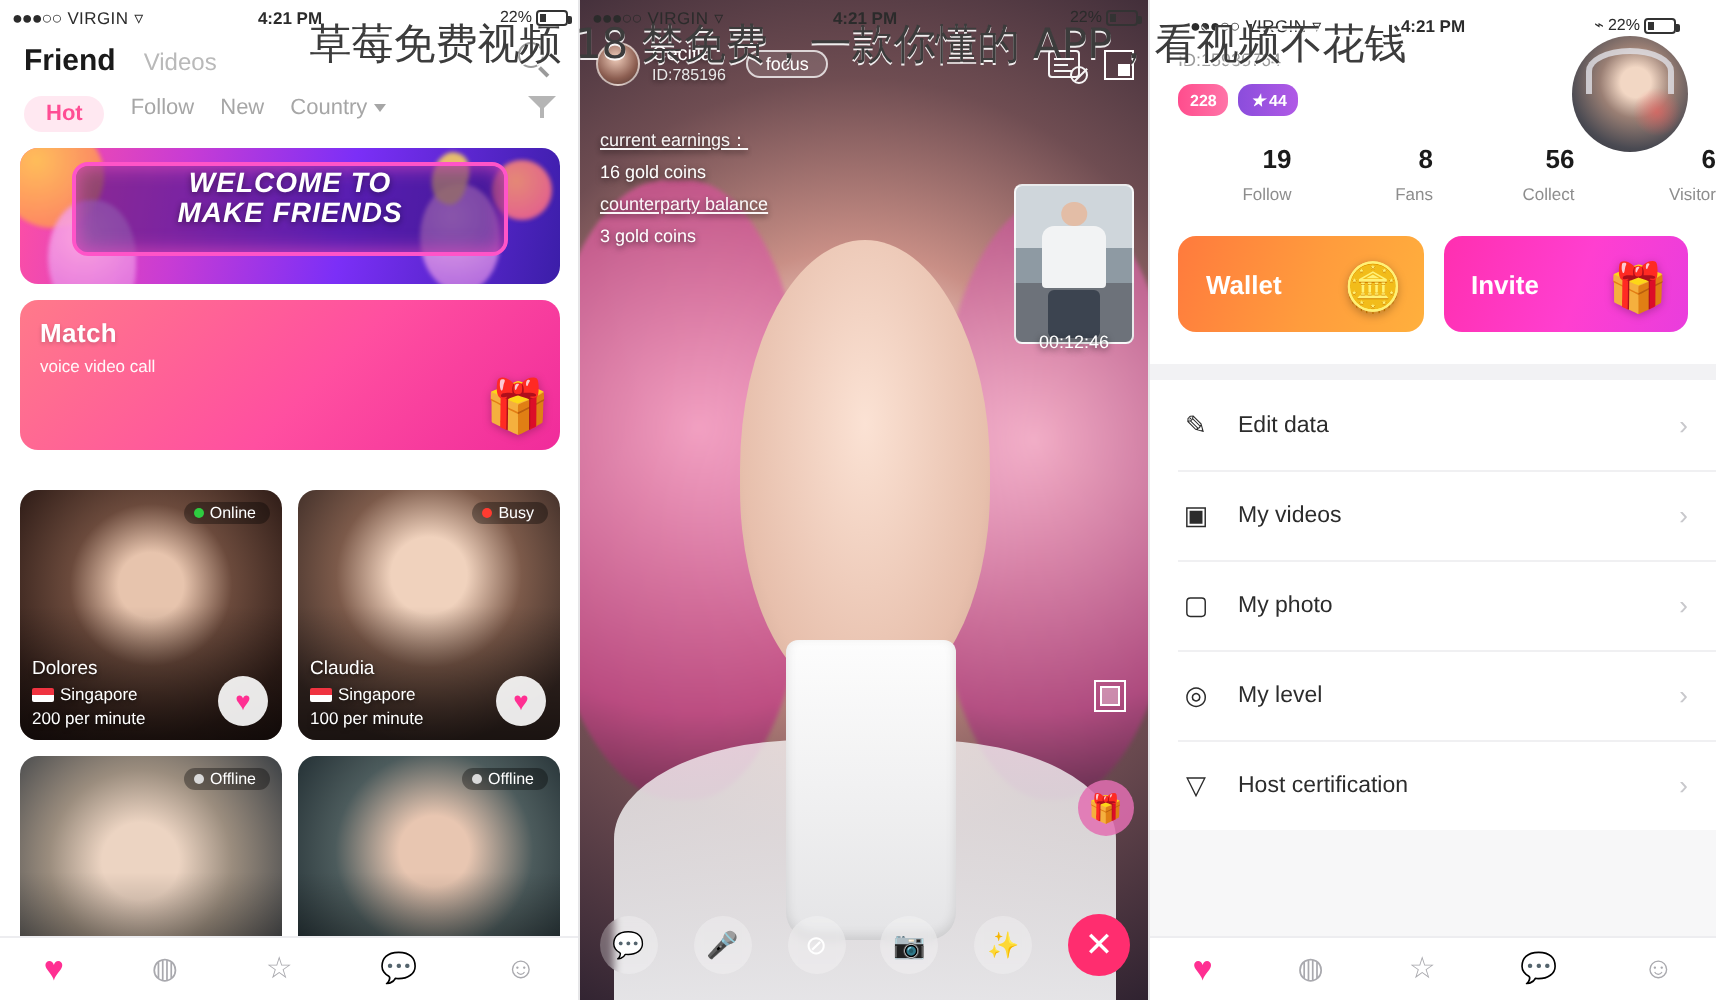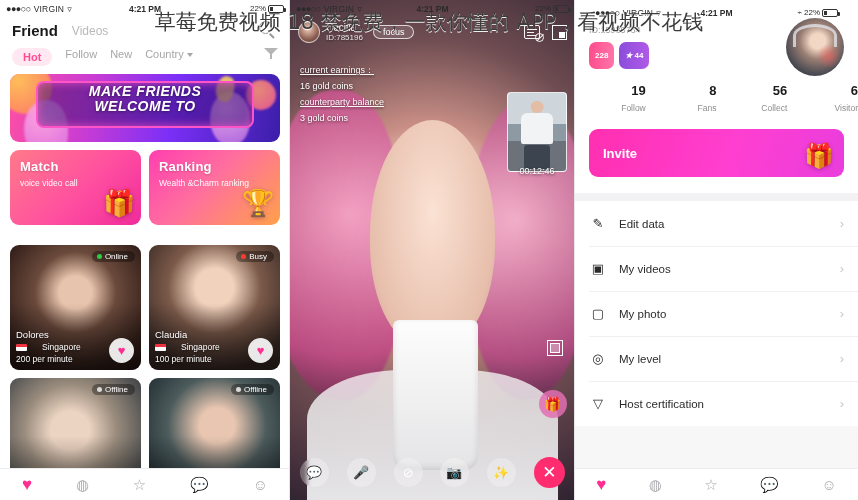--- a/index.html
+++ b/index.html
@@ -68,21 +68,21 @@
   .card{width:calc(50% - 4px);height:125px;border-radius:9px;overflow:hidden;position:relative;}
   .card .ph{position:absolute;inset:0;}
   .card .shade{position:absolute;left:0;right:0;bottom:0;height:54%;
     background:linear-gradient(180deg,rgba(0,0,0,0) 0%,rgba(0,0,0,.55) 100%);}
   .badge{position:absolute;right:6px;top:6px;background:rgba(0,0,0,.35);border-radius:9px;
     padding:1px 7px 1px 5px;display:flex;align-items:center;gap:3px;font-size:8px;color:#fff;}
   .badge .dot{width:5px;height:5px;border-radius:50%;display:block;}
   .card .meta{position:absolute;left:6px;bottom:5px;color:#fff;font-size:8.5px;line-height:12px;
     text-shadow:0 1px 2px rgba(0,0,0,.6);}
   .card .meta .nm{font-size:9.5px;}
-  .card .meta .loc{display:flex;align-items:center;gap:15px;}
+  .card .meta .loc{display:flex;align-items:center;gap:3px;}
   .flag{width:11px;height:7px;background:linear-gradient(#ef3340 50%,#fff 50%);display:inline-block;border-radius:1px;}
   .heartbtn{position:absolute;right:7px;bottom:7px;width:25px;height:25px;border-radius:50%;
     background:rgba(255,255,255,.9);display:flex;align-items:center;justify-content:center;font-size:13px;color:#ff2f92;}
 
   
   .ph1{background:radial-gradient(circle at 50% 38%,#e7c4ad 0 16%,#6b4a3c 40%,#35211b 75%,#241512 100%);}
   .ph2{background:radial-gradient(circle at 50% 34%,#f0d2bd 0 18%,#7c5a4a 44%,#3a2a25 80%);}
   .ph3{background:radial-gradient(circle at 46% 42%,#ecd4c2 0 19%,#9b8d7e 45%,#3f4347 85%);}
   .ph4{background:radial-gradient(circle at 52% 38%,#e8c6b1 0 17%,#4c5b5c 48%,#1f2b30 85%);}
 
@@ -138,21 +138,21 @@
   .ctl{width:29px;height:29px;border-radius:50%;background:rgba(255,255,255,.28);
     display:flex;align-items:center;justify-content:center;font-size:13px;color:#fff;backdrop-filter:blur(2px);}
   .ctl.end{background:#ff2d6f;width:31px;height:31px;font-size:17px;}
 
   
   .panel-right{background:#f7f7f8;}
   .r-top{background:#fff;padding:4px 14px 0;position:relative;}
   .r-name{font-size:14px;font-weight:bold;color:#1b1b1b;margin-top:4px;}
   .r-id{font-size:9px;color:#9a9a9a;margin-top:4px;}
   .r-badges{display:flex;gap:5px;margin-top:7px;}
-  .bdg{height:27px;border-radius:7px;display:flex;align-items:center;padding:0 6px;color:#fff;font-size:8px;font-weight:bold;gap:2px;}
+  .bdg{height:16px;border-radius:7px;display:flex;align-items:center;padding:0 6px;color:#fff;font-size:8px;font-weight:bold;gap:2px;}
   .bdg.pink{background:linear-gradient(90deg,#ff4d8d,#ff74a8);}
   .bdg.purple{background:linear-gradient(90deg,#8b4ddc,#b05ae6);}
   .r-avatar{position:absolute;right:14px;top:18px;width:58px;height:58px;border-radius:50%;overflow:hidden;
     background:radial-gradient(circle at 55% 40%,#f2d7c4 0 16%,#9a7f74 38%,#4a4a52 70%,#2b2b33 100%);}
   .r-avatar .hp{position:absolute;left:12%;top:10%;width:76%;height:40%;border-radius:50% 50% 0 0;
     border:3px solid rgba(225,225,232,.8);border-bottom:none;}
   .r-avatar .gl{position:absolute;right:6%;bottom:14%;width:42%;height:42%;border-radius:50%;
     background:radial-gradient(circle,rgba(255,90,90,.55),transparent 70%);}
 
   .r-stats{background:#fff;display:flex;padding:14px 0 16px;}
@@ -232,35 +232,30 @@
 
       <div class="l-body">
         <div class="banner">
           <span class="blob bl1"></span>
             <span class="blob bl2"></span>
             <span class="blob bl3"></span>
           <span class="blob bl4"></span>
             <span class="blob bl5"></span>
           <div class="inner"></div>
           <div class="btxt">
+            <div>WELCOME TO</div>
             <div>MAKE FRIENDS</div>
-            <div>WELCOME TO</div>
           </div>
         </div>
 
         <div class="dualrow">
           <div class="tile match">
             <h4>Match</h4>
             <p>voice video call</p>
             <span class="art">🎁</span>
-          </div>
-          <div class="tile rank">
-            <h4>Ranking</h4>
-            <p>Wealth &amp;Charm ranking</p>
-            <span class="art">🏆</span>
           </div>
         </div>
 
         <div class="grid">
           <div class="card">
             <div class="ph ph1"></div>
               <div class="shade"></div>
             <div class="badge">
               <i class="dot" style="background:#2ecc40"></i>
               <span>Online</span>
@@ -438,20 +433,24 @@
           <div class="v">56</div>
           <div class="k">Collect</div>
         </div>
         <div class="stat">
           <div class="v">6</div>
           <div class="k">Visitor</div>
         </div>
       </div>
 
       <div class="r-actions">
+        <div class="act wallet">
+          <span>Wallet</span>
+          <span class="emj">🪙</span>
+        </div>
         <div class="act invite">
           <span>Invite</span>
           <span class="emj">🎁</span>
         </div>
       </div>
 
       <div class="r-gap"></div>
 
       <div class="r-menu">
         <div class="mrow">

